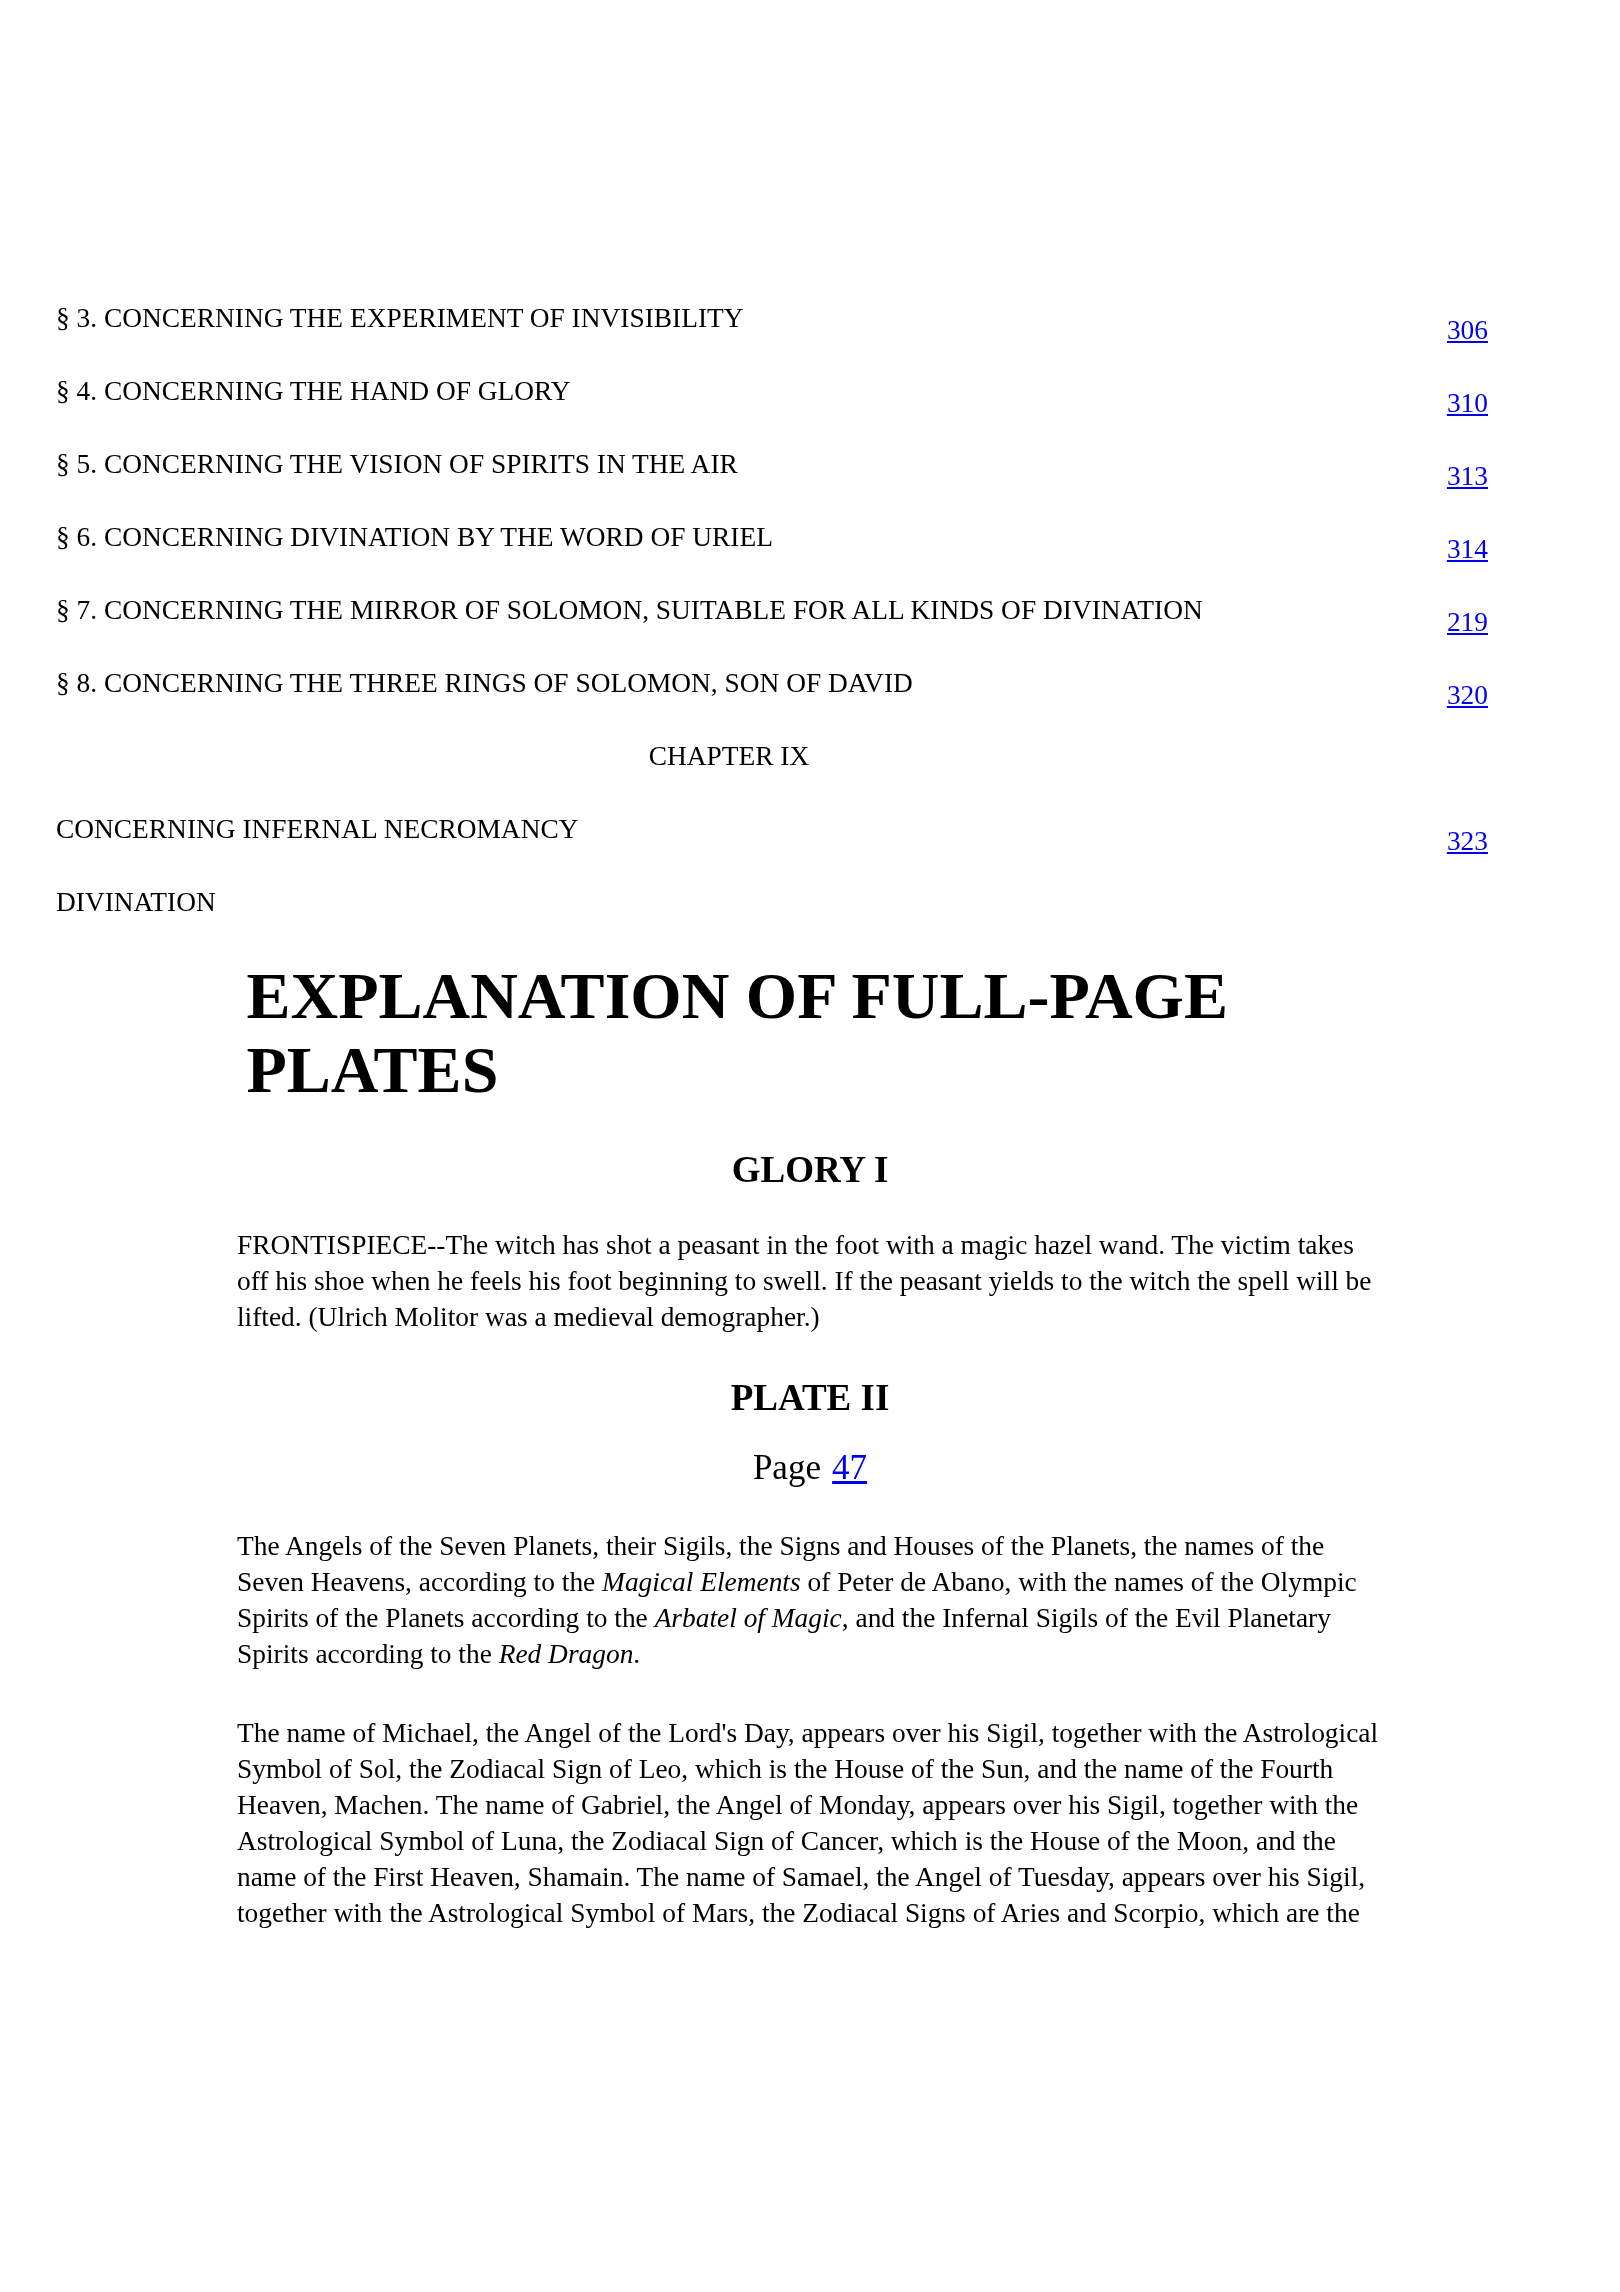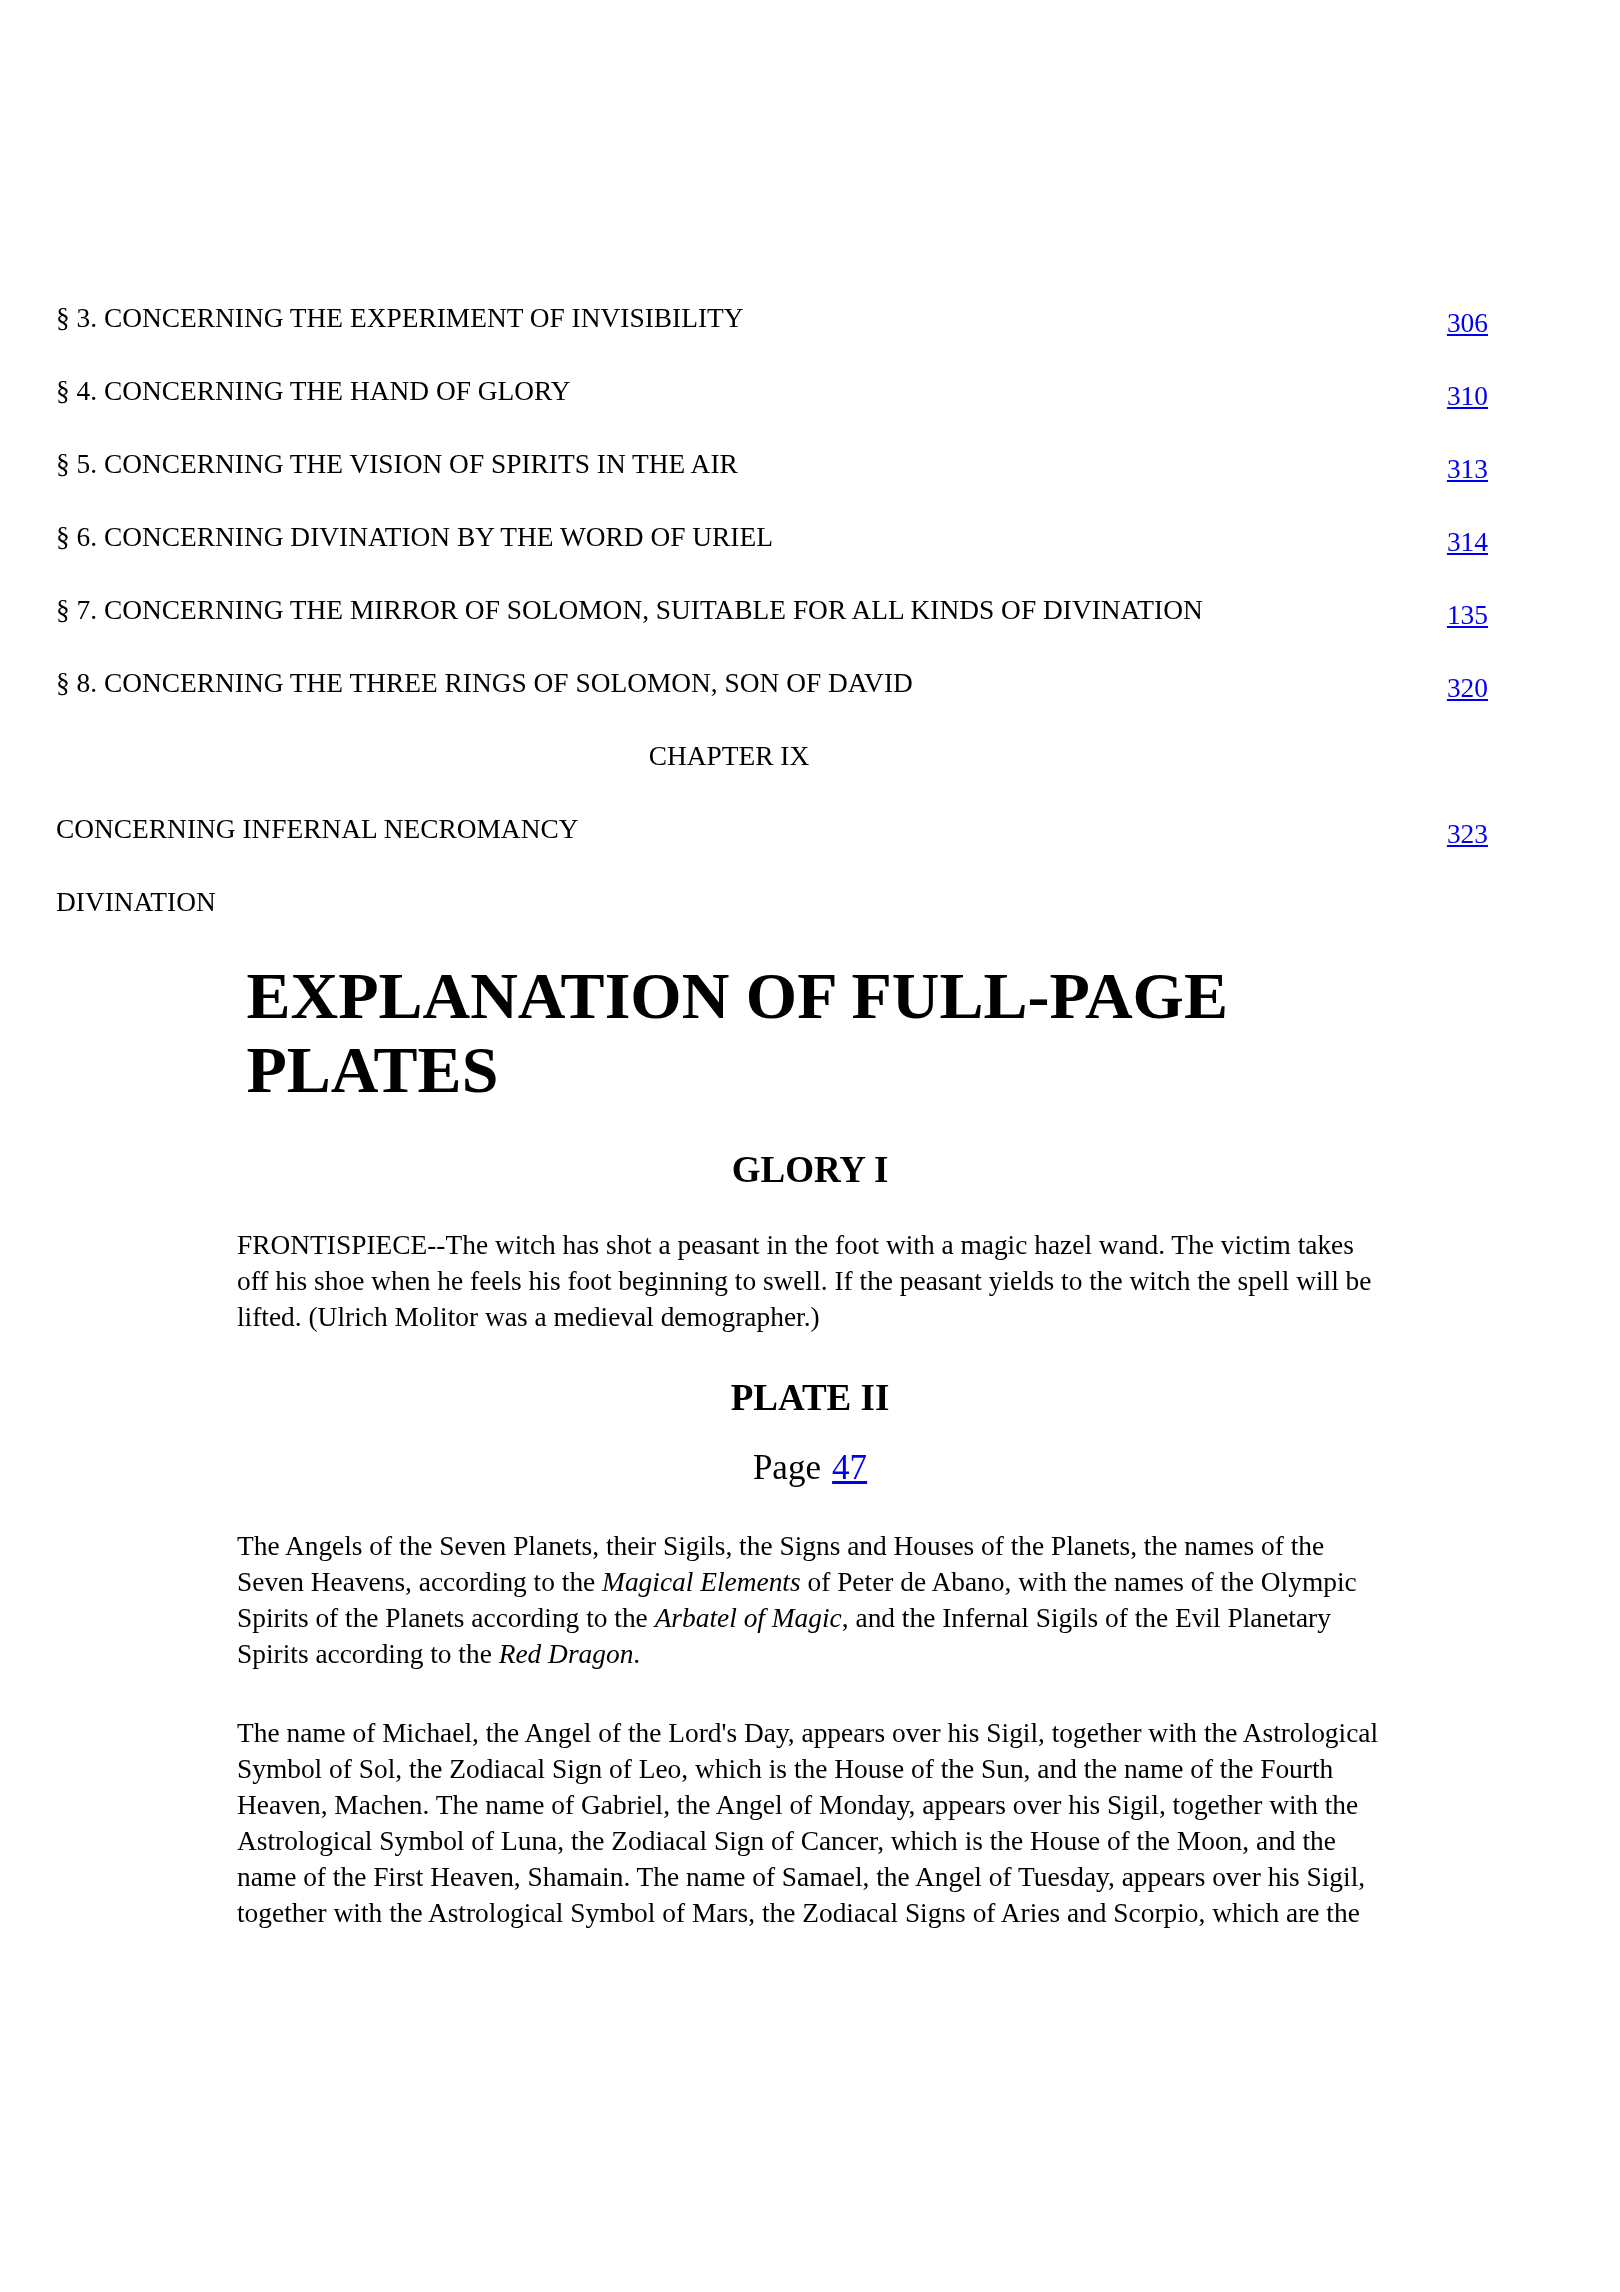--- a/index.html
+++ b/index.html
@@ -23,21 +23,21 @@
     position: relative;
     font-size: 27.4px;
     line-height: 32px;
     margin-bottom: 41px;
     white-space: nowrap;
   }
   .toc-label { display: inline-block; }
   .toc-page {
     position: absolute;
     right: 0;
-    top: 5px;
+    top: 12px;
     color: var(--link-color, #0000ee);
     text-decoration: underline;
   }
   .toc-chapter {
     font-size: 27.4px;
     line-height: 32px;
     margin-bottom: 41px;
     margin-right: 86px;
     text-align: center;
   }
@@ -98,21 +98,21 @@
       <a class="toc-page" href="#">313</a>
     </div>
 
     <div class="toc-row">
       <span class="toc-label">§ 6. CONCERNING DIVINATION BY THE WORD OF URIEL</span>
       <a class="toc-page" href="#">314</a>
     </div>
 
     <div class="toc-row">
       <span class="toc-label">§ 7. CONCERNING THE MIRROR OF SOLOMON, SUITABLE FOR ALL KINDS OF DIVINATION</span>
-      <a class="toc-page" href="#">135</a>
+      <a class="toc-page" href="#">219</a>
     </div>
 
     <div class="toc-row">
       <span class="toc-label">§ 8. CONCERNING THE THREE RINGS OF SOLOMON, SON OF DAVID</span>
       <a class="toc-page" href="#">320</a>
     </div>
 
     <div class="toc-chapter">CHAPTER IX</div>
 
     <div class="toc-row">

